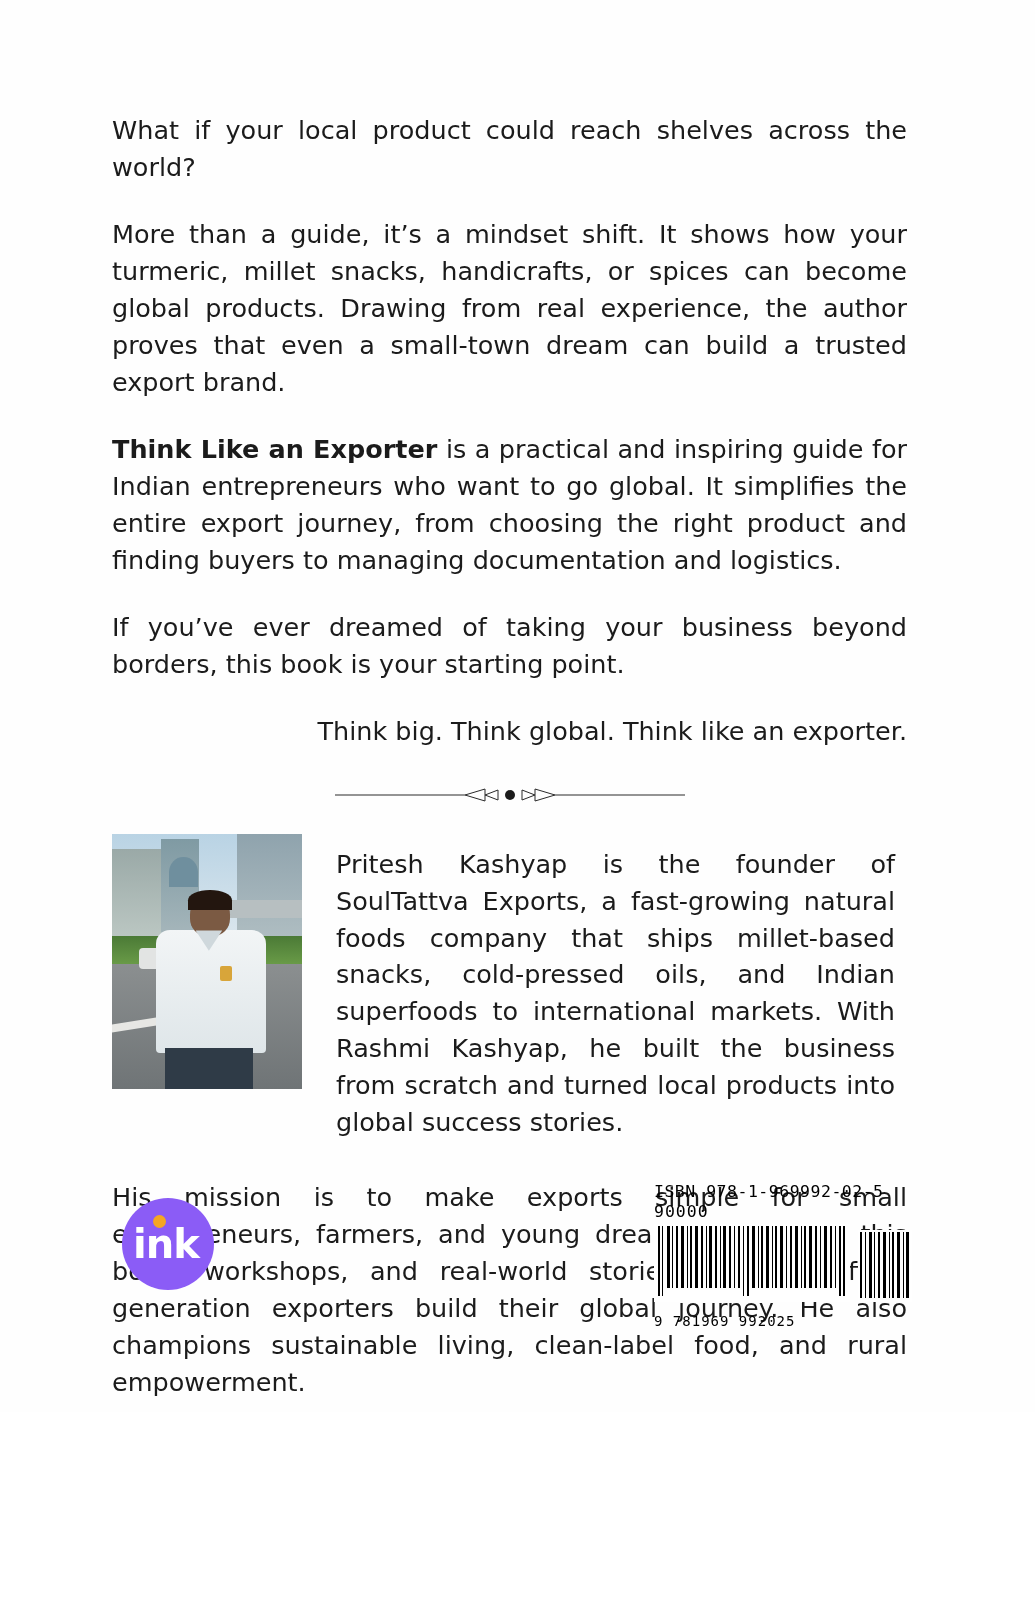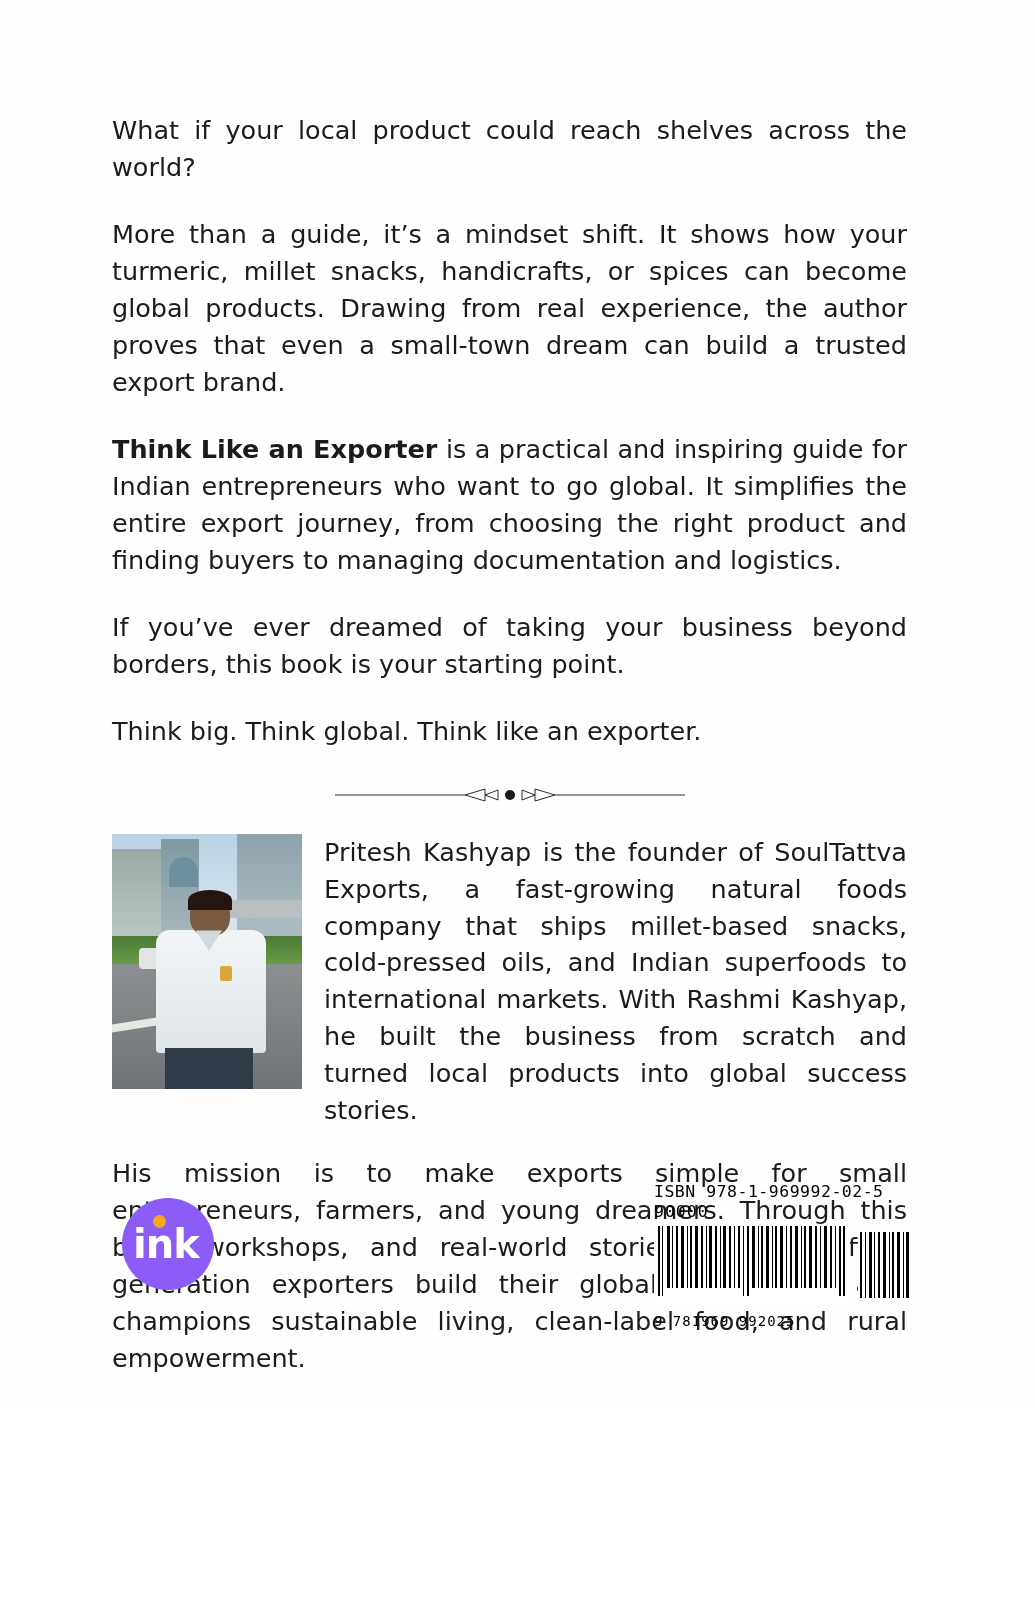--- a/index.html
+++ b/index.html
@@ -30,21 +30,21 @@
   }
   p.body-text {
     margin: 0 0 30px 0;
     font-size: 25.5px;
     line-height: 1.45;
     text-align: justify;
     color: #1b1b1b;
     font-weight: 400;
   }
   p.body-text.no-justify {
-    text-align: left;
+    text-align: right;
   }
   .bold-title {
     font-weight: 700;
   }
   .divider-wrap {
     margin: 34px 0 28px 0;
     display: flex;
     justify-content: center;
     align-items: center;
   }
@@ -135,21 +135,21 @@
   }
   .author-photo .person-pants {
     position: absolute; left: 28%; top: 84%; width: 46%; height: 16%;
     background: #2f3b47;
   }
   .author-text {
     flex: 1;
     font-size: 25.5px;
     line-height: 1.45;
     text-align: justify;
-    margin: 0;
+    margin: 12px;
     color: #1b1b1b;
   }
   .footer {
     position: absolute;
     left: 112px;
     bottom: 100px;
     width: 800px;
     height: 160px;
   }
   .logo {

